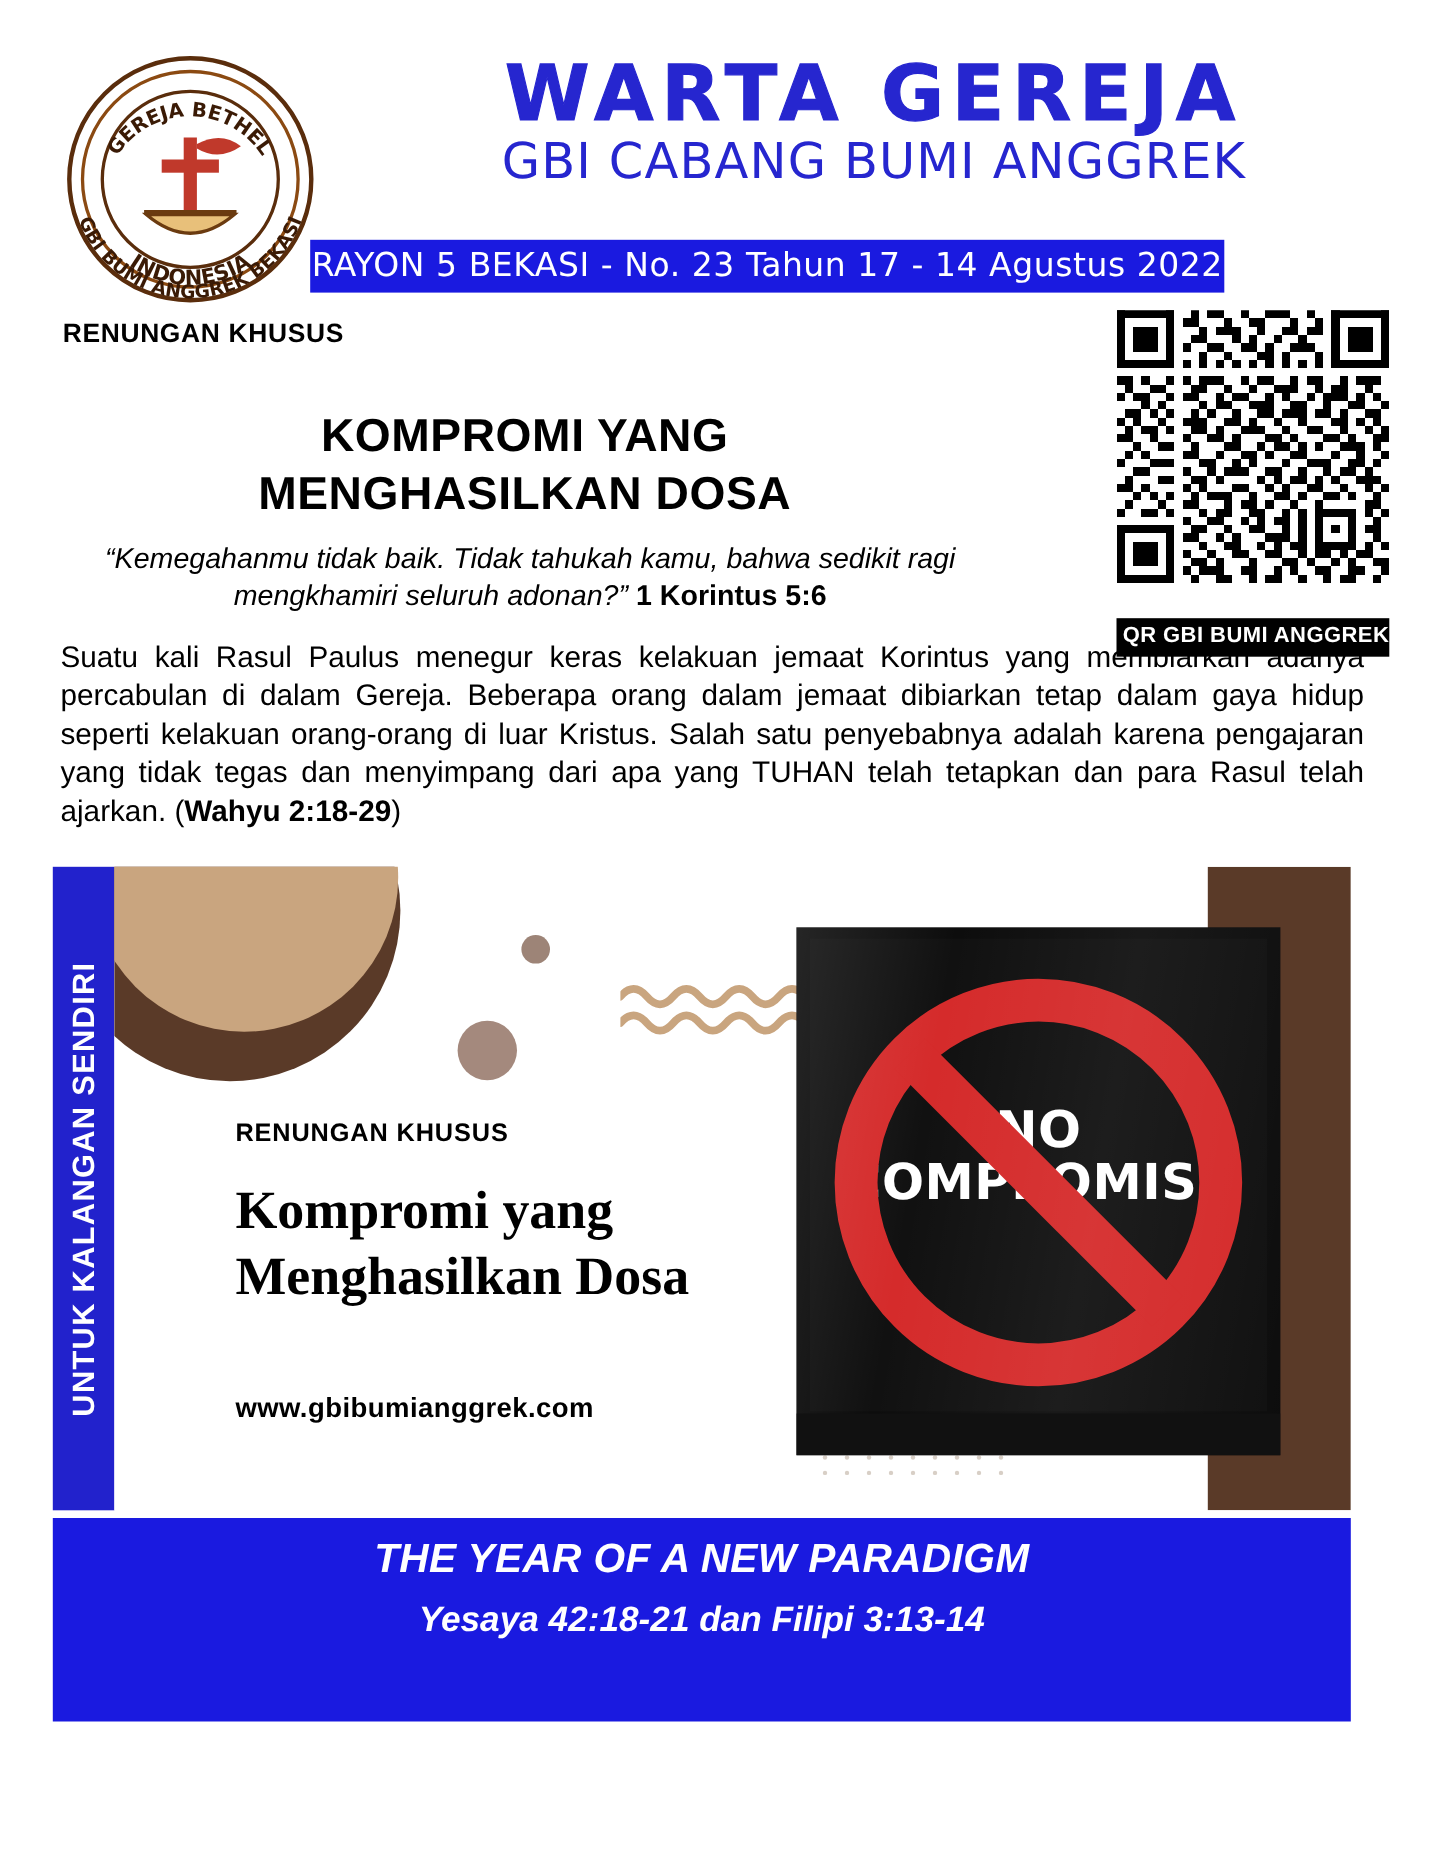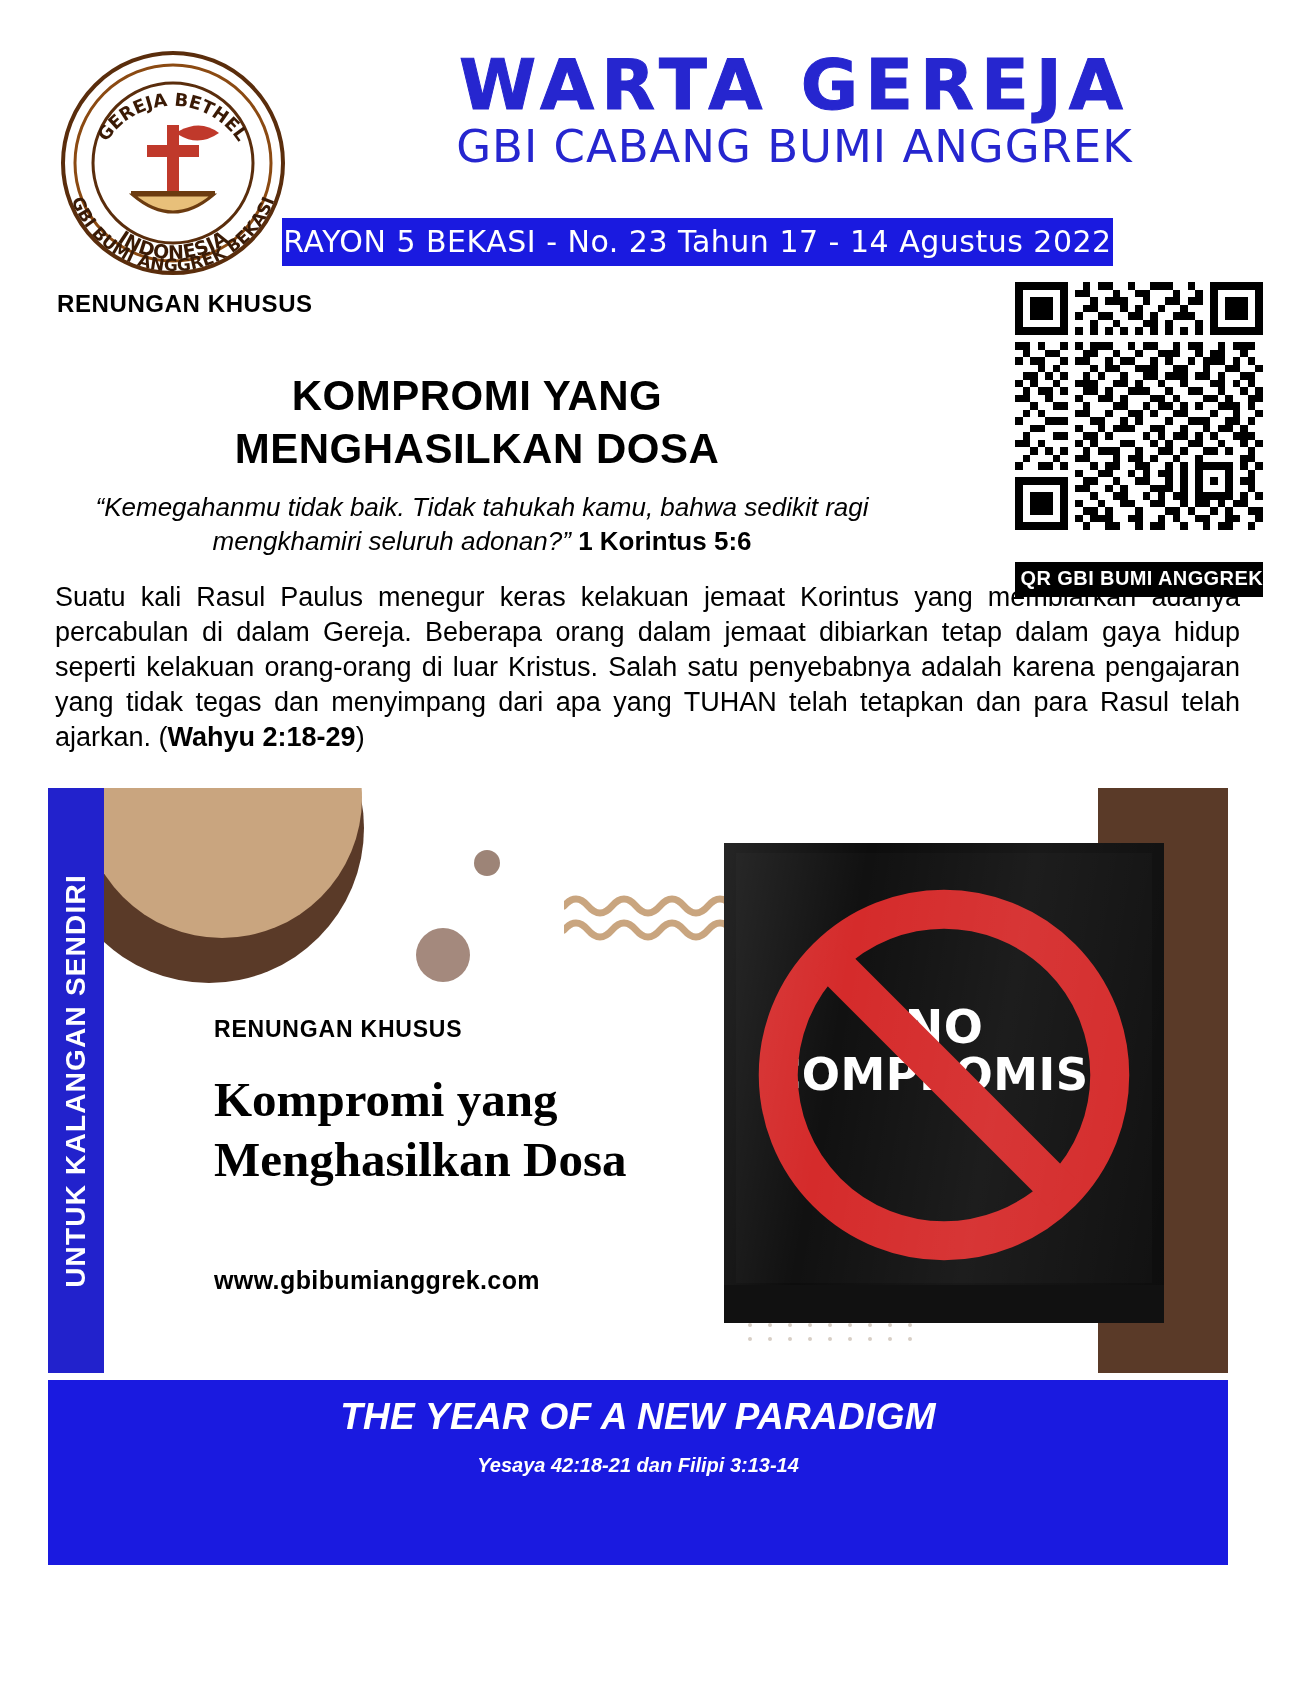--- a/index.html
+++ b/index.html
@@ -281,21 +281,21 @@
     line-height: 1.25;
   }
   .footer-l2 {
     font-size: 37px;
     font-weight: bold;
     font-style: italic;
     letter-spacing: 0.3px;
     line-height: 1.25;
   }
   .footer-l3 {
-    font-size: 20px;
+    font-size: 32px;
     font-weight: bold;
     font-style: italic;
     margin-top: 14px;
   }
 </style>
 </head>
 <body>
 
 <div class="header">
 

